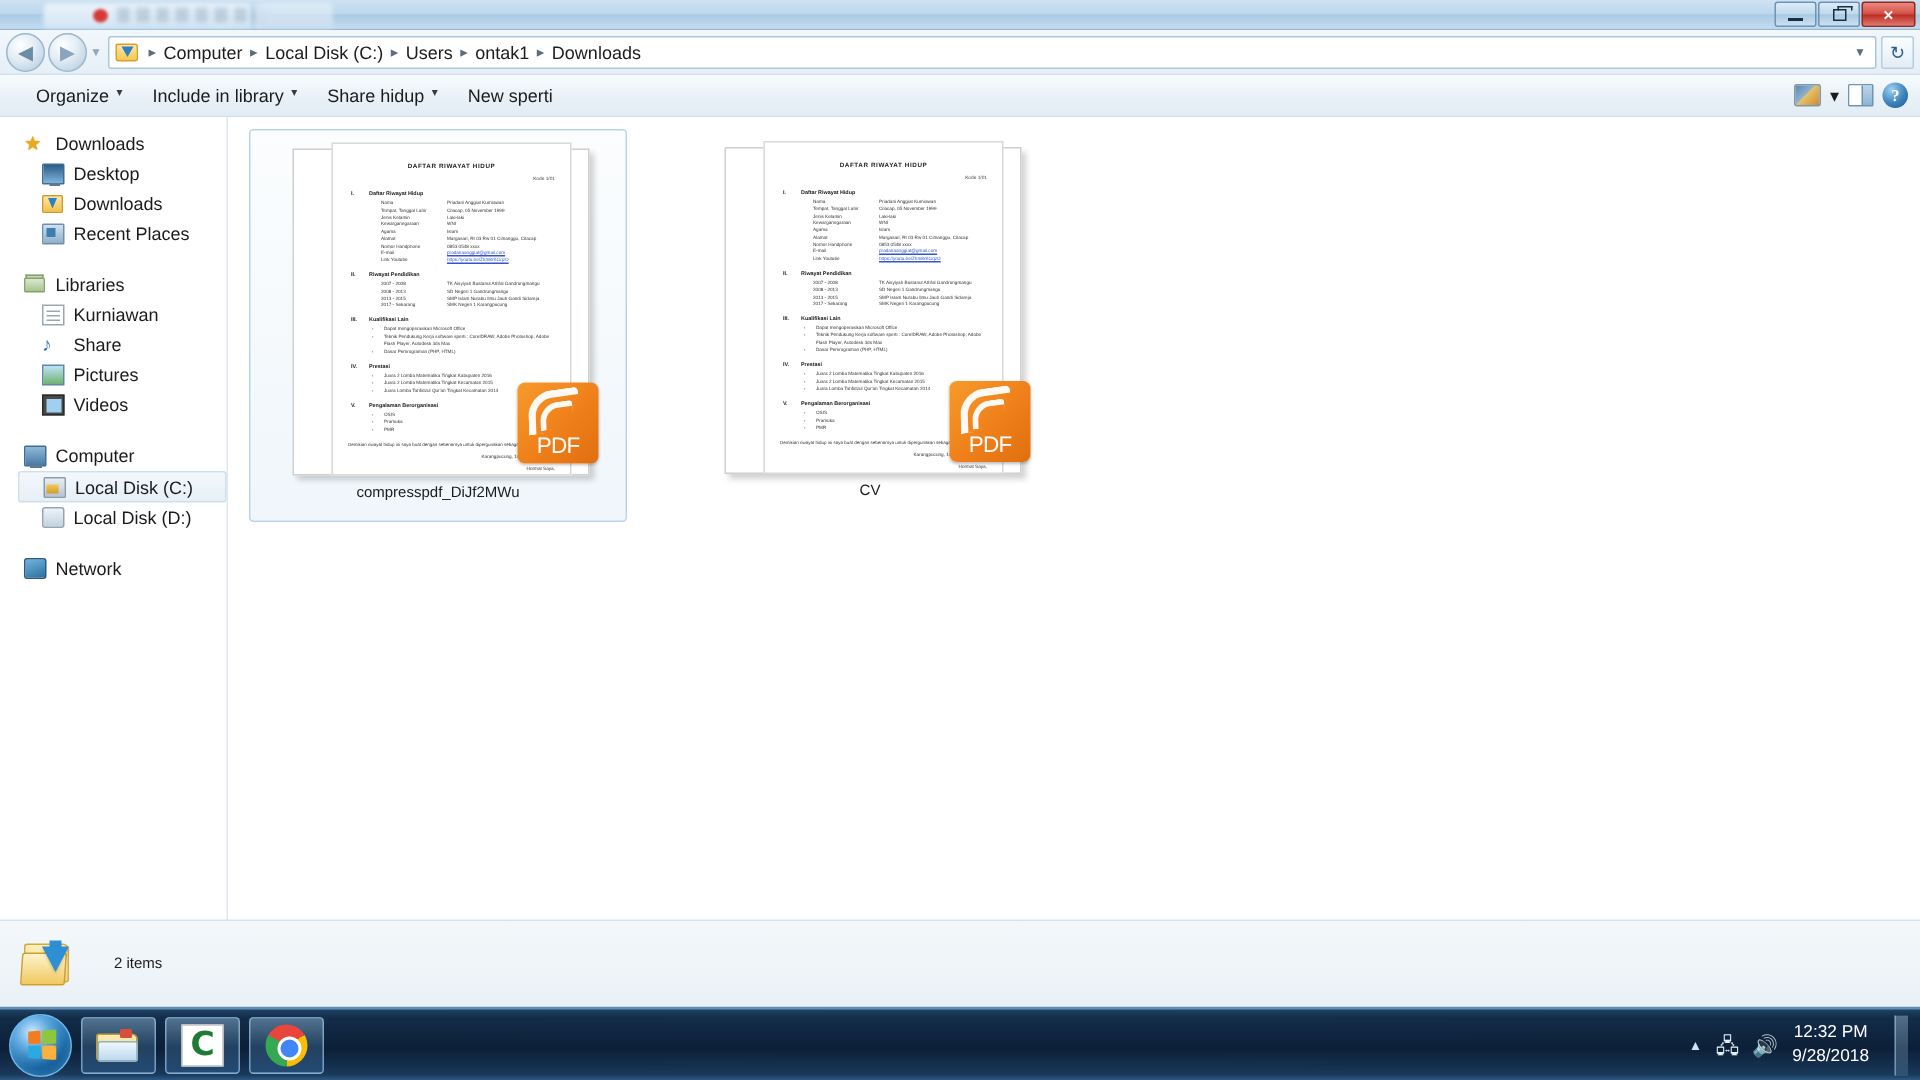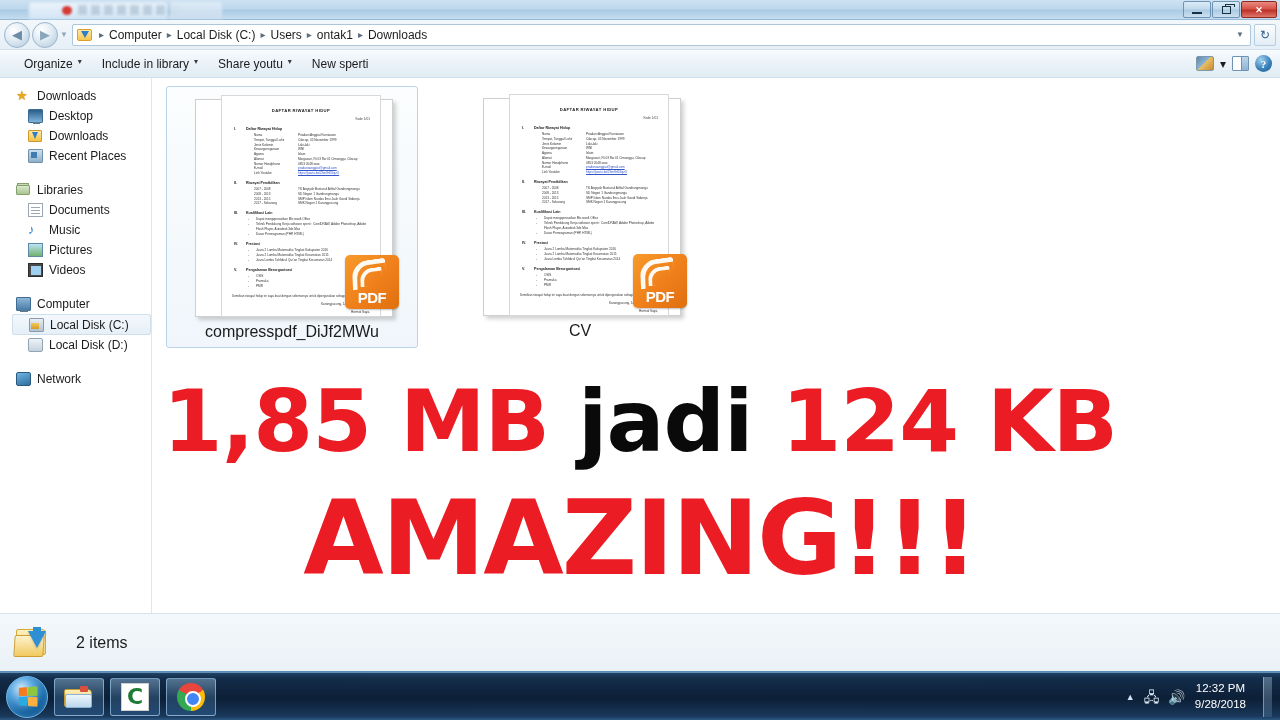--- a/index.html
+++ b/index.html
@@ -255,24 +255,24 @@
     transform: rotate(-8deg) skewX(-6deg);
   }
   .pdf-badge .swoosh2 {
     position:absolute; left:15px; top:13px; width:22px; height:18px;
     border-left:4px solid rgba(255,255,255,.95);
     border-top:4px solid rgba(255,255,255,.95);
     border-radius:12px 3px 0 0;
     transform: rotate(-8deg) skewX(-6deg);
   }
   .pdf-badge .pdf-text {
-    position:relative; z-index:2; font-size:15px; font-weight:bold;
+    position:relative; z-index:2; font-size:15px; font-weight:normal;
     letter-spacing:-.5px; line-height:1;
   }
-  .tile-label { margin-top:6px; font-size:16px; color:#1b1b1b; text-align:center;}
+  .tile-label { margin-top:6px; font-size:10px; color:#1b1b1b; text-align:center;}
 
   
   .overlay {
     position:absolute; left:0; top:378px; width:1280px; height:260px;
     pointer-events:none;
   }
   .ov-line1 {
     position:absolute; left:0; top:0; width:1280px;
     text-align:center; white-space:nowrap;
     font-family:"DejaVu Sans", sans-serif; font-weight:bold;
@@ -307,21 +307,21 @@
     transform: skewX(-4deg);
   }
   .sb-folder .dlarrow {
     position:absolute; left:14px; top:6px; width:0;height:0;
     border-left:9px solid transparent;border-right:9px solid transparent;border-top:17px solid #2f8fd4;
     filter: drop-shadow(0 1px 1px rgba(0,0,0,.2));
   }
   .sb-folder .dlstem {
     position:absolute; left:19px; top:2px; width:8px; height:7px; background:#2f8fd4;
   }
-  .sb-text { font-size:16px; color:#1b1b1b; }
+  .sb-text { font-size:10px; color:#1b1b1b; }
 
   
   .taskbar {
     position:absolute; left:0; bottom:0; width:1280px; height:48px;
     background: linear-gradient(180deg, rgba(28,62,96,.96) 0%, rgba(16,40,68,.97) 12%, rgba(10,28,52,.98) 55%, rgba(22,52,86,.97) 92%, rgba(40,82,124,.95) 100%);
     border-top:1px solid rgba(150,195,230,.55);
     display:flex; align-items:center; padding:0 4px;
   }
   .start-orb {
     width:42px; height:42px; border-radius:50%; margin-left:2px; flex:none;
@@ -420,21 +420,21 @@
     <div class="cmdbar">
       <div class="cmd">
         <span>Organize</span>
         <span class="caret">▾</span>
       </div>
       <div class="cmd">
         <span>Include in library</span>
         <span class="caret">▾</span>
       </div>
       <div class="cmd">
-        <span>Share youtu</span>
+        <span>Share hidup</span>
         <span class="caret">▾</span>
       </div>
       <div class="cmd">
         <span>New sperti</span>
       </div>
 
       <div class="cmd-right">
         <span class="view-ico"></span>
         <span class="caret">▾</span>
         <span class="pane-ico">
@@ -474,25 +474,25 @@
         <div class="nav-group">
           <div class="nav-item">
             <span class="ic ic-lib">
                 <span class="t"></span>
                 <span class="f"></span>
               </span>
             <span class="nav-label">Libraries</span>
           </div>
           <div class="nav-item child">
             <span class="ic ic-doc"></span>
-            <span class="nav-label">Documents</span>
+            <span class="nav-label">Kurniawan</span>
           </div>
           <div class="nav-item child">
             <span class="ic ic-music">♪</span>
-            <span class="nav-label">Music</span>
+            <span class="nav-label">Share</span>
           </div>
           <div class="nav-item child">
             <span class="ic ic-pic"></span>
             <span class="nav-label">Pictures</span>
           </div>
           <div class="nav-item child">
             <span class="ic ic-vid"></span>
             <span class="nav-label">Videos</span>
           </div>
         </div>
@@ -777,28 +777,20 @@
       <div class="sb-folder">
         <span class="back"></span>
           <span class="front"></span>
         <span class="dlstem"></span>
           <span class="dlarrow"></span>
       </div>
       <div class="sb-text">2 items</div>
     </div>
   </div>
 
-  <div class="overlay">
-    <div class="ov-line1">
-      <span class="red">1,85 MB </span><span class="blk">jadi </span><span class="red">124 KB</span>
-    </div>
-    <div class="ov-line2">
-      <span class="red">AMAZING!!!</span>
-    </div>
-  </div>
 
   <div class="taskbar">
     <div class="start-orb">
       <span class="orb-flag">
           <i></i>
           <i></i>
           <i></i>
           <i></i>
         </span>
     </div>

